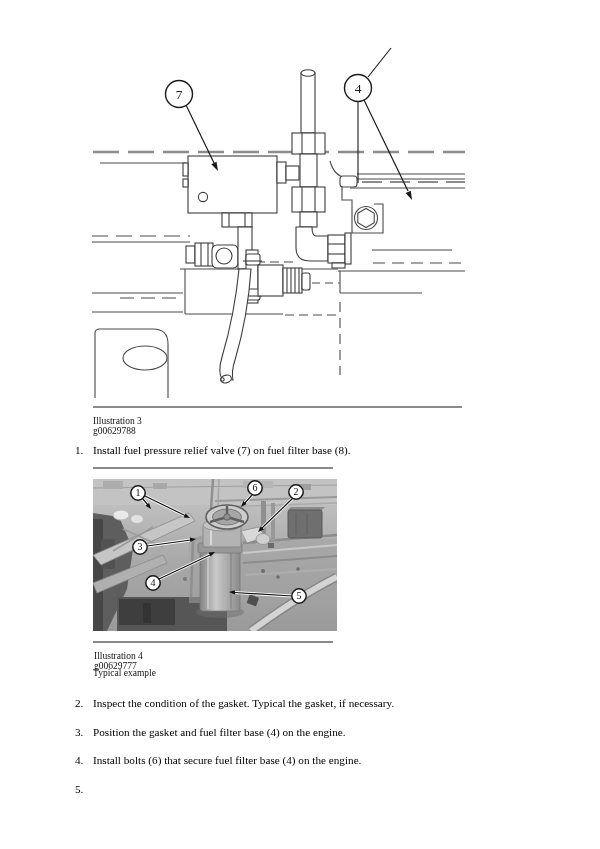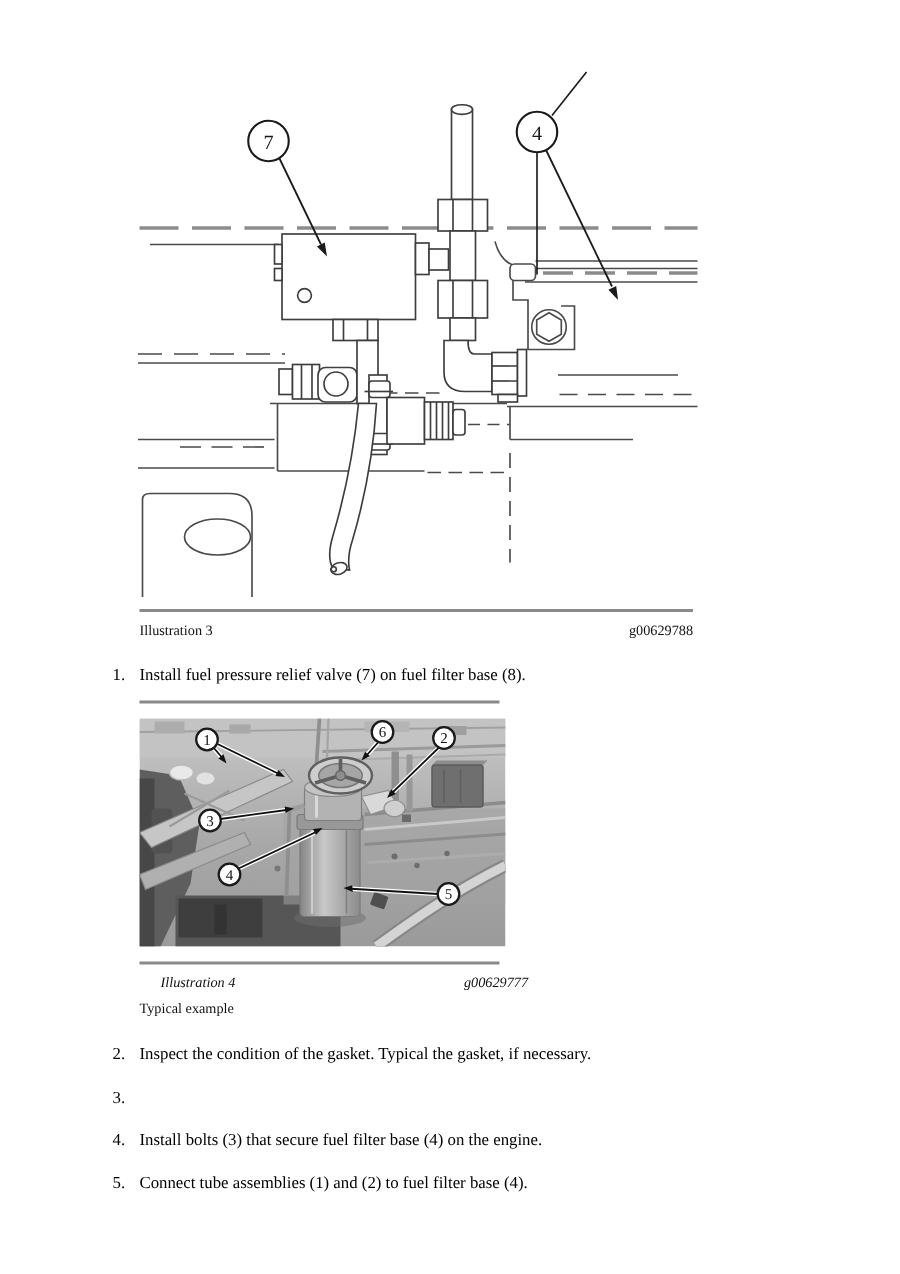--- a/index.html
+++ b/index.html
@@ -3,21 +3,21 @@
 <meta charset="utf-8">
 <style>
   html,body{margin:0;padding:0;}
   body{
     width:600px;height:849px;background:#ffffff;position:relative;
     font-family:"Liberation Serif", serif;color:#000;overflow:hidden;
   }
   .abs{position:absolute;}
   .rule{position:absolute;height:2px;background:#8a8a8a;}
   .cap-row{position:absolute;display:flex;justify-content:space-between;
-    font-size:9.5px;color:#111;}
+    font-size:9.5px;color:#111;flex-direction:column;}
   .cap-note{position:absolute;font-size:9.5px;color:#111;}
   .step{position:absolute;left:75px;width:450px;font-size:11.2px;line-height:14px;color:#000;display:flex;}
   .step .num{display:inline-block;width:18px;flex:0 0 18px;}
   svg text{font-family:"Liberation Serif", serif;}
   .co-num{font-size:13.5px;fill:#1a1a1a;text-anchor:middle;}
   .pco-num{font-size:10px;fill:#111;text-anchor:middle;}
 </style>
 </head>
 <body>
 
@@ -305,33 +305,33 @@
       <text class="pco-num" x="60" y="107.4">4</text>
     </g>
     <g>
       <circle cx="206" cy="117" r="7.2" fill="#fff" stroke="#1a1a1a" stroke-width="1.5"></circle>
       <text class="pco-num" x="206" y="120.4">5</text>
     </g>
   </g>
 </svg>
 
 <div class="rule" style="left:93px;top:641px;width:240px;"></div>
-<div class="cap-row" style="left:107px;top:651px;width:245px;font-style:italic;">
+<div class="cap-row" style="left:94px;top:651px;width:245px;">
   <span>Illustration 4</span>
   <span>g00629777</span>
 </div>
 <div class="cap-note" style="left:93px;top:668px;">Typical example</div>
 
 <div class="step" style="top:696px;">
   <span class="num">2.</span>
   <span>Inspect the condition of the gasket. Typical the gasket, if necessary.</span>
 </div>
 <div class="step" style="top:725px;">
   <span class="num">3.</span>
+  <span>Position the gasket and fuel filter base (4) on the engine.</span>
 </div>
 <div class="step" style="top:753px;">
   <span class="num">4.</span>
-  <span>Install bolts (3) that secure fuel filter base (4) on the engine.</span>
+  <span>Install bolts (6) that secure fuel filter base (4) on the engine.</span>
 </div>
 <div class="step" style="top:782px;">
   <span class="num">5.</span>
-  <span>Connect tube assemblies (1) and (2) to fuel filter base (4).</span>
 </div>
 
 </body></html>

